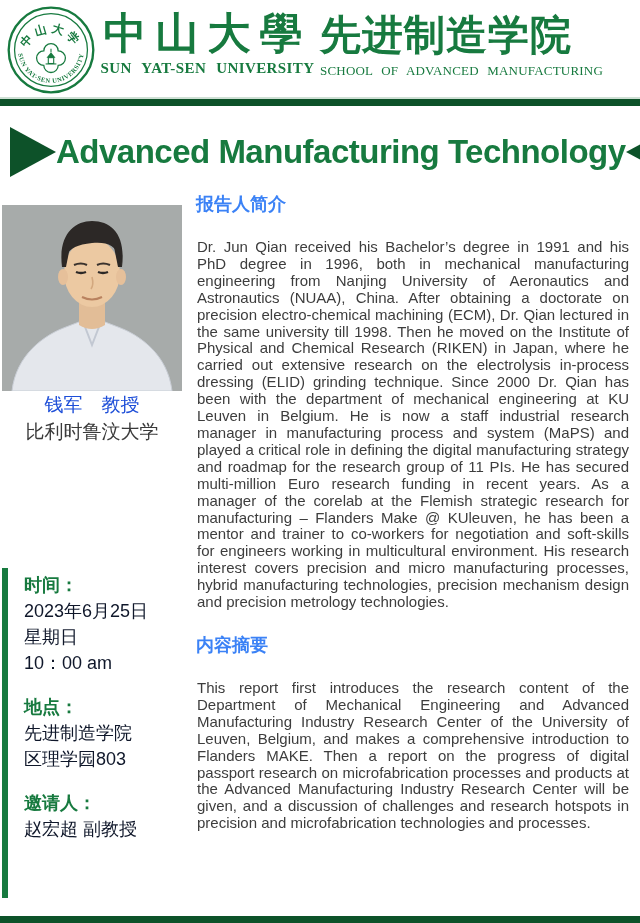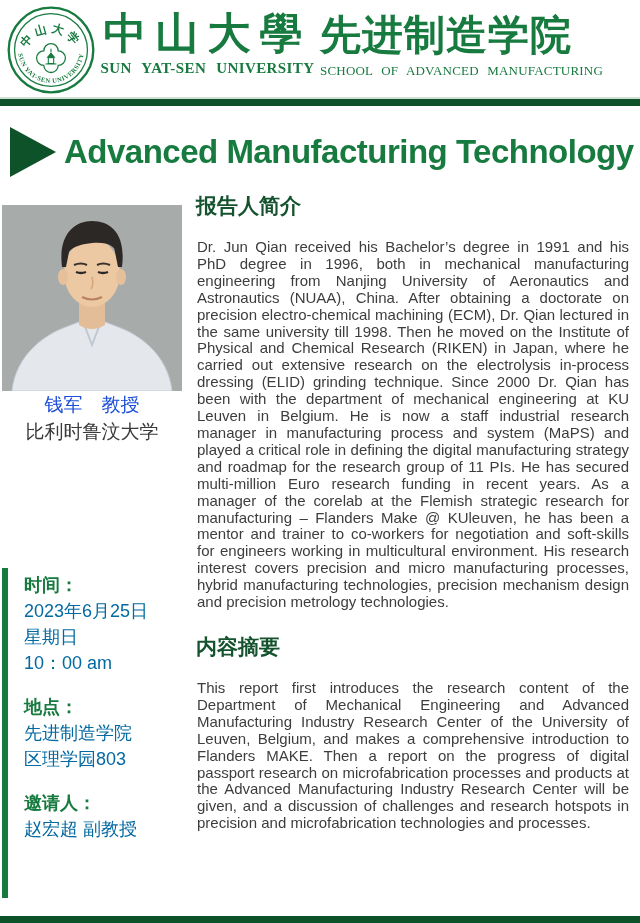--- a/index.html
+++ b/index.html
@@ -22,45 +22,45 @@
   .school-cn { font-weight:bold; font-size:41px; line-height:50px; color:#177a3f; letter-spacing:1px; white-space:nowrap; }
   .school-en {
     font-family:"Liberation Serif", serif; font-weight:normal; font-size:13px;
     color:#177a3f; letter-spacing:0.2px; word-spacing:5px; margin-top:3px; white-space:nowrap;
   }
   .header-rule { position:absolute; left:0; top:97px; width:640px; height:7px;
     background:#0d5229; border-top:2px solid #cfe0d5; }
 
   
   .banner { position:absolute; left:0; top:122px; width:592px; height:60px;
-    display:flex; align-items:center;gap:8px; }
+    display:flex; align-items:center; }
   .tri-right { margin-left:10px; width:0; height:0;
     border-top:25px solid transparent; border-bottom:25px solid transparent;
     border-left:46px solid #0d5229; }
   .tri-left { margin-right:5px; width:0; height:0;
     border-top:25px solid transparent; border-bottom:25px solid transparent;
     border-right:46px solid #0d5229; }
   .banner-title { flex:1; text-align:center; font-weight:bold; font-size:33px;
     color:#177a3f; letter-spacing:-0.5px; white-space:nowrap; }
 
   
   .photo { position:absolute; left:2px; top:205px; width:180px; height:186px; margin:0; }
   .speaker-name { position:absolute; left:0; top:392px; width:184px; text-align:center;
     font-size:19px; color:#1d4ed8; }
   .speaker-affil { position:absolute; left:0; top:419px; width:184px; text-align:center;
     font-size:19px; color:#3a3a3a; }
   .info { position:absolute; left:2px; top:568px; width:172px; height:330px;
     border-left:6px solid #177a3f; padding:4px 0 0 16px; box-sizing:border-box; }
   .info .group { margin-bottom:18px; }
   .info .label { color:#177a3f; font-weight:bold; font-size:18px; line-height:26px; }
-  .info .val { color:#0369a1; font-size:18px; line-height:26px; white-space:nowrap; }
+  .info .val { color:#0f172a; font-size:18px; line-height:26px; white-space:nowrap; }
 
   
   .sec-title { position:absolute; left:196px; width:432px; margin:0;
-    font-size:21px; font-weight:bold; color:#14532d; }
+    font-size:18px; font-weight:bold; color:#3b82f6; }
   .bio-title { top:192px; }
   .abs-title { top:633px; }
   .sec-text { position:absolute; left:196px; width:432px; margin:1px;
     font-size:15px; line-height:16.9px; color:#3d3d3d; text-align:justify; }
   .bio-text { top:238px; }
   .abs-text { top:679px; }
 
   .footer-bar { position:absolute; left:0; top:916px; width:640px; height:7px; background:#0d5229; }
 </style>
 </head>

